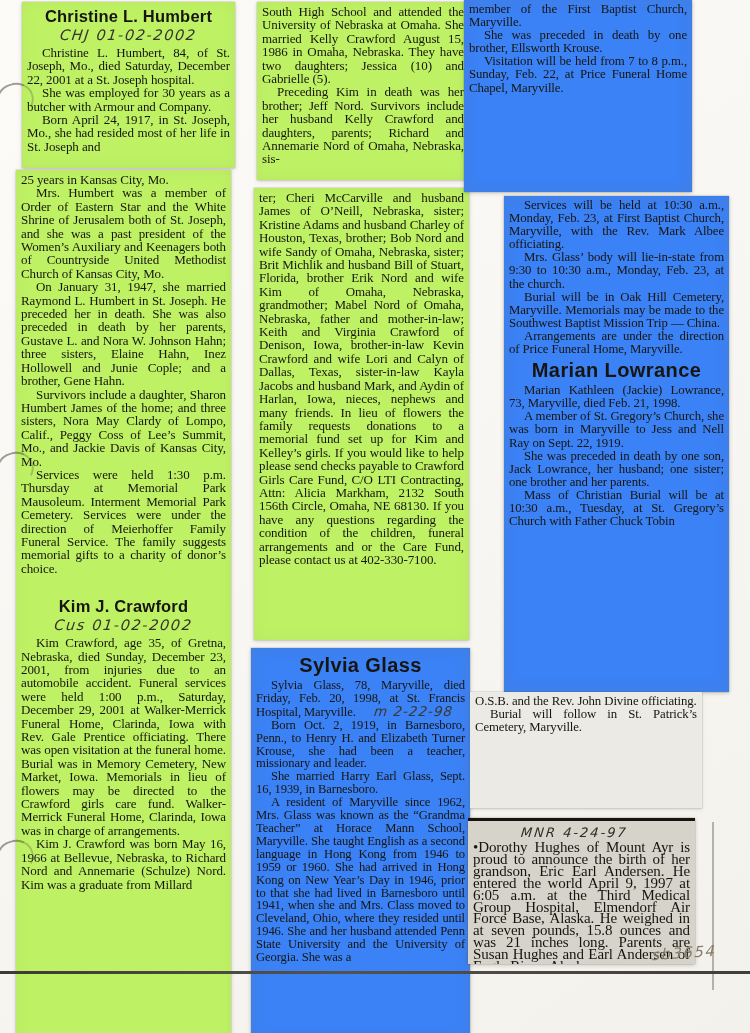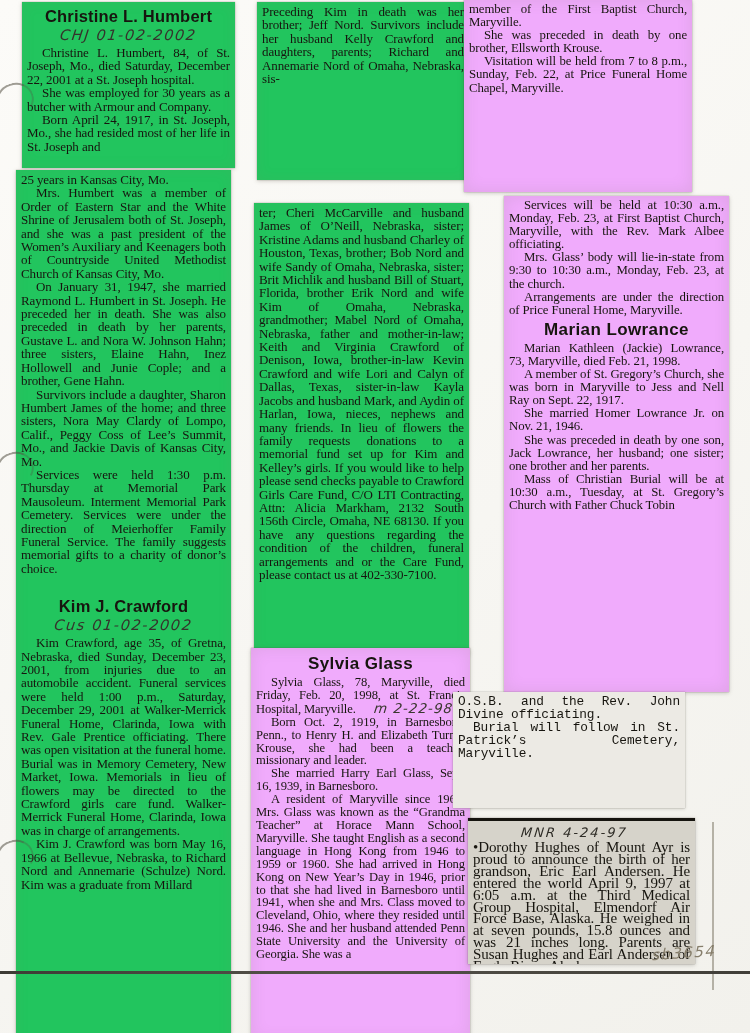--- a/index.html
+++ b/index.html
@@ -11,25 +11,25 @@
     font-family:"Liberation Serif", serif;
     color:#17150f;
     overflow:hidden;
   }
   .clip {
     position:absolute;
     padding:3px 5px;
     overflow:hidden;
   }
   .clip-white {
-    background:#22c55e;
+    background:#bef264;
     box-shadow: 0 0 1px rgba(90,84,70,.55), 0 1px 4px rgba(90,84,70,.28), inset 0 0 14px rgba(140,132,112,.10);
   }
   .clip-gray {
-    background:#f0abfc;
+    background:#3b82f6;
     box-shadow: 0 0 1px rgba(80,75,62,.6), 0 1px 4px rgba(80,75,62,.3), inset 0 0 16px rgba(110,104,88,.14);
   }
   .clip-lightgray {
     background:#eceae4;
     box-shadow: 0 0 1px rgba(90,84,70,.5), 0 1px 3px rgba(90,84,70,.25);
   }
   .clip p {
     font-size:13px;
     line-height:13.4px;
     text-align:justify;
@@ -44,21 +44,21 @@
     font-family:"Liberation Sans", sans-serif;
     font-weight:bold;
     font-size:16.5px;
     text-align:center;
     letter-spacing:.2px;
     margin:2px 0 0;
   }
   .headline-lg {
     font-family:"Liberation Sans", sans-serif;
     font-weight:bold;
-    font-size:17px;
+    font-size:20px;
     text-align:center;
     letter-spacing:.4px;
     margin:3px 0 2px;
   }
   .mt8 { margin-top:22px; }
   .hand-line {
     font-family:"DejaVu Sans", sans-serif;
     font-style:italic;
     font-size:14.5px;
     letter-spacing:1.6px;
@@ -144,24 +144,25 @@
     </div>
   <h2 class="headline-sm mt8">Kim J. Crawford</h2>
   <div class="hand-line">Cus 01-02-2002</div>
   <div>
       <p>Kim Crawford, age 35, of Gretna, Nebraska, died Sunday, December 23, 2001, from injuries due to an automobile accident. Funeral services were held 1:00 p.m., Saturday, December 29, 2001 at Walker-Merrick Funeral Home, Clarinda, Iowa with Rev. Gale Prentice officiating. There was open visitation at the funeral home. Burial was in Memory Cemetery, New Market, Iowa. Memorials in lieu of flowers may be directed to the Crawford girls care fund. Walker-Merrick Funeral Home, Clarinda, Iowa was in charge of arrangements.</p>
       <p>Kim J. Crawford was born May 16, 1966 at Bellevue, Nebraska, to Richard Nord and Annemarie (Schulze) Nord. Kim was a graduate from Millard</p>
     </div>
 </section>
 
 <section class="clip clip-white cont" style="left:257px; top:2px; width:212px; height:178px;">
+<p>South High School and attended the University of Nebraska at Omaha. She married Kelly Crawford August 15, 1986 in Omaha, Nebraska. They have two daughters; Jessica (10) and Gabrielle (5).</p>
     <p>Preceding Kim in death was her brother; Jeff Nord. Survivors include her husband Kelly Crawford and daughters, parents; Richard and Annemarie Nord of Omaha, Nebraska, sis-</p>
   </section>
 
-<section class="clip clip-white cont" style="left:254px; top:203px; width:215px; height:452px;">
+<section class="clip clip-white cont" style="left:254px; top:188px; width:215px; height:452px;">
 <p>ter; Cheri McCarville and husband James of O’Neill, Nebraska, sister; Kristine Adams and husband Charley of Houston, Texas, brother; Bob Nord and wife Sandy of Omaha, Nebraska, sister; Brit Michlik and husband Bill of Stuart, Florida, brother Erik Nord and wife Kim of Omaha, Nebraska, grandmother; Mabel Nord of Omaha, Nebraska, father and mother-in-law; Keith and Virginia Crawford of Denison, Iowa, brother-in-law Kevin Crawford and wife Lori and Calyn of Dallas, Texas, sister-in-law Kayla Jacobs and husband Mark, and Aydin of Harlan, Iowa, nieces, nephews and many friends. In lieu of flowers the family requests donations to a memorial fund set up for Kim and Kelley’s girls. If you would like to help please send checks payable to Crawford Girls Care Fund, C/O LTI Contracting, Attn: Alicia Markham, 2132 South 156th Circle, Omaha, NE 68130. If you have any questions regarding the condition of the children, funeral arrangements and or the Care Fund, please contact us at 402-330-7100.</p>
   </section>
 
 <section class="clip clip-gray sylvia" style="left:251px; top:648px; width:219px; height:392px;">
   <h2 class="headline-lg">Sylvia Glass</h2>
   <p><span>Sylvia Glass, 78, Maryville, died Friday, Feb. 20, 1998, at St. Francis Hospital, Maryville.</span> <span class="hand-inline">m 2-22-98</span></p>
   <div>
       <p>Born Oct. 2, 1919, in Barnesboro, Penn., to Henry H. and Elizabeth Turner Krouse, she had been a teacher, missionary and leader.</p>
       <p>She married Harry Earl Glass, Sept. 16, 1939, in Barnesboro.</p>
       <p>A resident of Maryville since 1962, Mrs. Glass was known as the “Grandma Teacher” at Horace Mann School, Maryville. She taught English as a second language in Hong Kong from 1946 to 1959 or 1960. She had arrived in Hong Kong on New Year’s Day in 1946, prior to that she had lived in Barnesboro until 1941, when she and Mrs. Class moved to Cleveland, Ohio, where they resided until 1946. She and her husband attended Penn State University and the University of Georgia. She was a</p>
@@ -171,33 +172,33 @@
 <section class="clip clip-gray col3 cont" style="left:464px; top:0px; width:228px; height:192px;">
 <p>member of the First Baptist Church, Maryville.</p>
     <p>She was preceded in death by one brother, Ellsworth Krouse.</p>
     <p>Visitation will be held from 7 to 8 p.m., Sunday, Feb. 22, at Price Funeral Home Chapel, Maryville.</p>
   </section>
 
 <section class="clip clip-gray col3" style="left:464px; top:196px; width:225px; height:496px;margin-left:40px;">
   <div>
       <p>Services will be held at 10:30 a.m., Monday, Feb. 23, at First Baptist Church, Maryville, with the Rev. Mark Albee officiating.</p>
       <p>Mrs. Glass’ body will lie-in-state from 9:30 to 10:30 a.m., Monday, Feb. 23, at the church.</p>
+      <p>Burial will be in Oak Hill Cemetery, Maryville. Memorials may be made to the Southwest Baptist Mission Trip — China.</p>
       <p>Arrangements are under the direction of Price Funeral Home, Maryville.</p>
     </div>
   <h2 class="headline-lg">Marian Lowrance</h2>
   <div>
       <p>Marian Kathleen (Jackie) Lowrance, 73, Maryville, died Feb. 21, 1998.</p>
-      <p>A member of St. Gregory’s Church, she was born in Maryville to Jess and Nell Ray on Sept. 22, 1917.</p>
-      <p>She married Homer Lowrance Jr. on Nov. 21, 1946.</p>
+      <p>A member of St. Gregory’s Church, she was born in Maryville to Jess and Nell Ray on Sept. 22, 1919.</p>
       <p>She was preceded in death by one son, Jack Lowrance, her husband; one sister; one brother and her parents.</p>
       <p>Mass of Christian Burial will be at 10:30 a.m., Tuesday, at St. Gregory’s Church with Father Chuck Tobin</p>
     </div>
 </section>
 
-<section class="clip clip-lightgray col3 cont" style="left:453px; top:692px; width:232px; height:116px;font-family:Liberation Mono, monospace;">
+<section class="clip clip-lightgray col3 cont" style="left:470px; top:692px; width:232px; height:116px;">
 <p>O.S.B. and the Rev. John Divine officiating.</p>
     <p>Burial will follow in St. Patrick’s Cemetery, Maryville.</p>
   </section>
 
 <section class="clip birth" style="left:468px; top:818px; width:227px; height:146px; box-shadow:0 0 1px rgba(80,75,62,.6), 0 1px 4px rgba(80,75,62,.3);">
   <div class="hand-birth">MNR 4-24-97</div>
   <div>
       <p>•Dorothy Hughes of Mount Ayr is proud to announce the birth of her grandson, Eric Earl Andersen. He entered the world April 9, 1997 at 6:05 a.m. at the Third Medical Group Hospital, Elmendorf Air Force Base, Alaska. He weighed in at seven pounds, 15.8 ounces and was 21 inches long. Parents are Susan Hughes and Earl Andersen of Eagle River, Alaska.</p>
     </div>
 </section>

